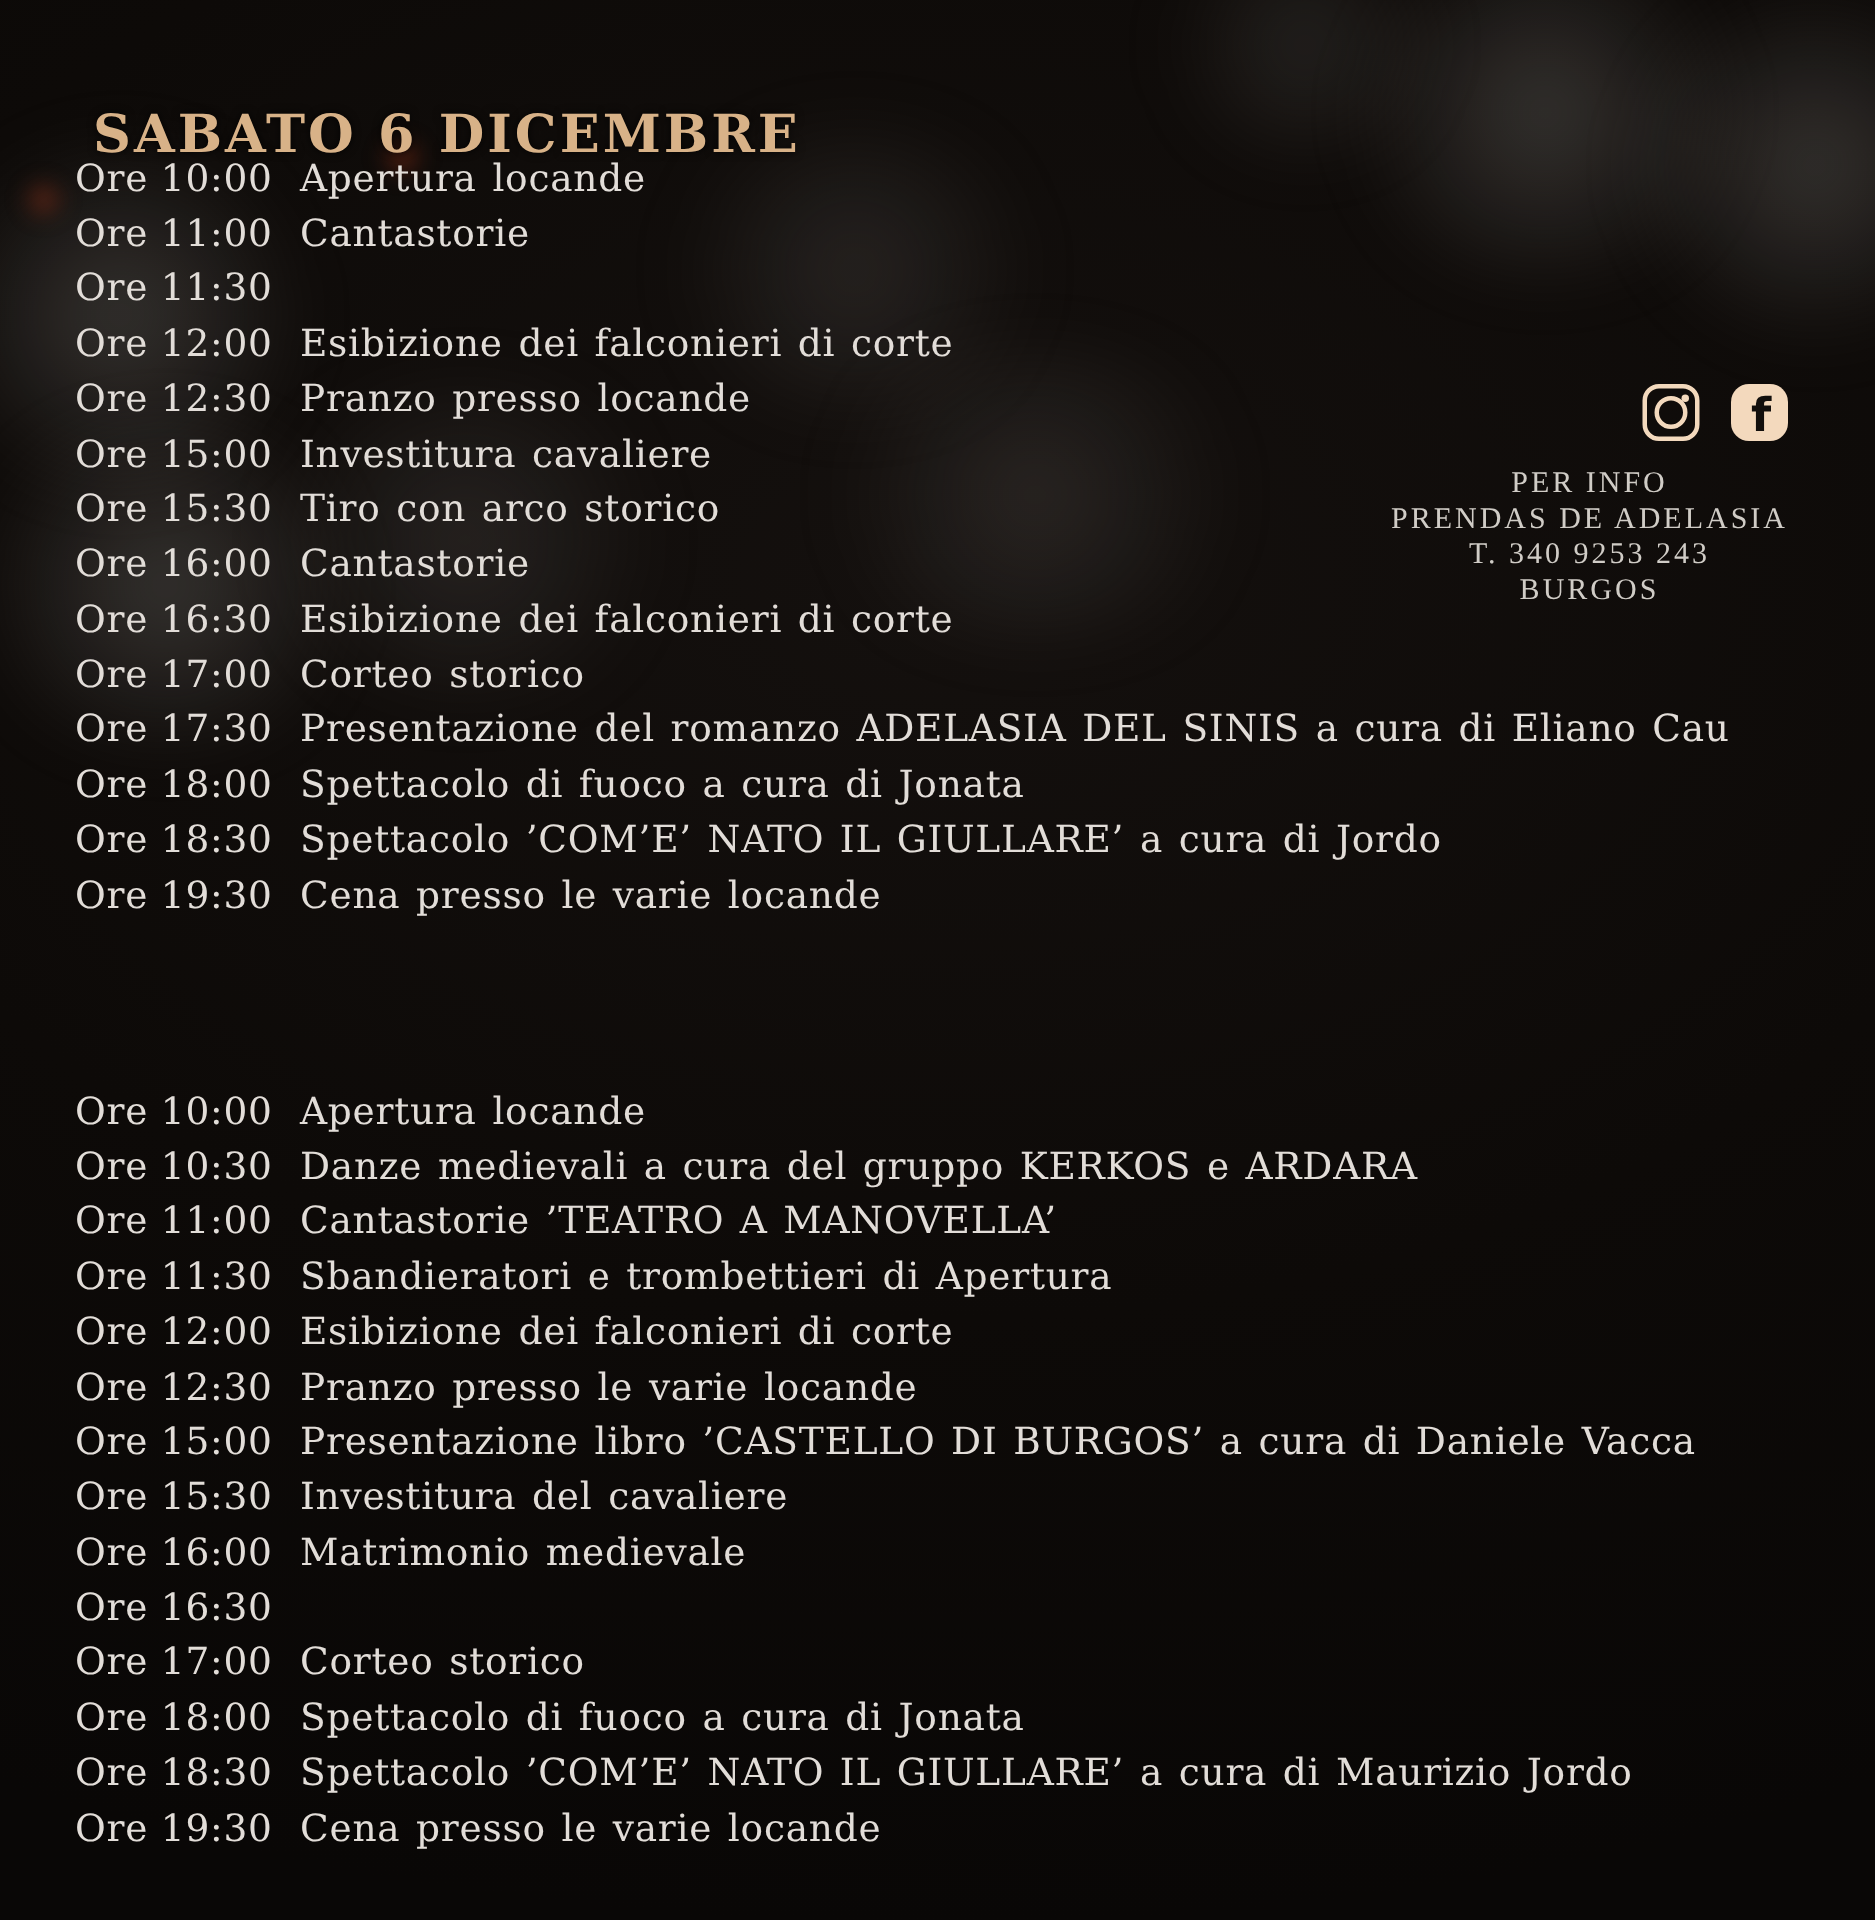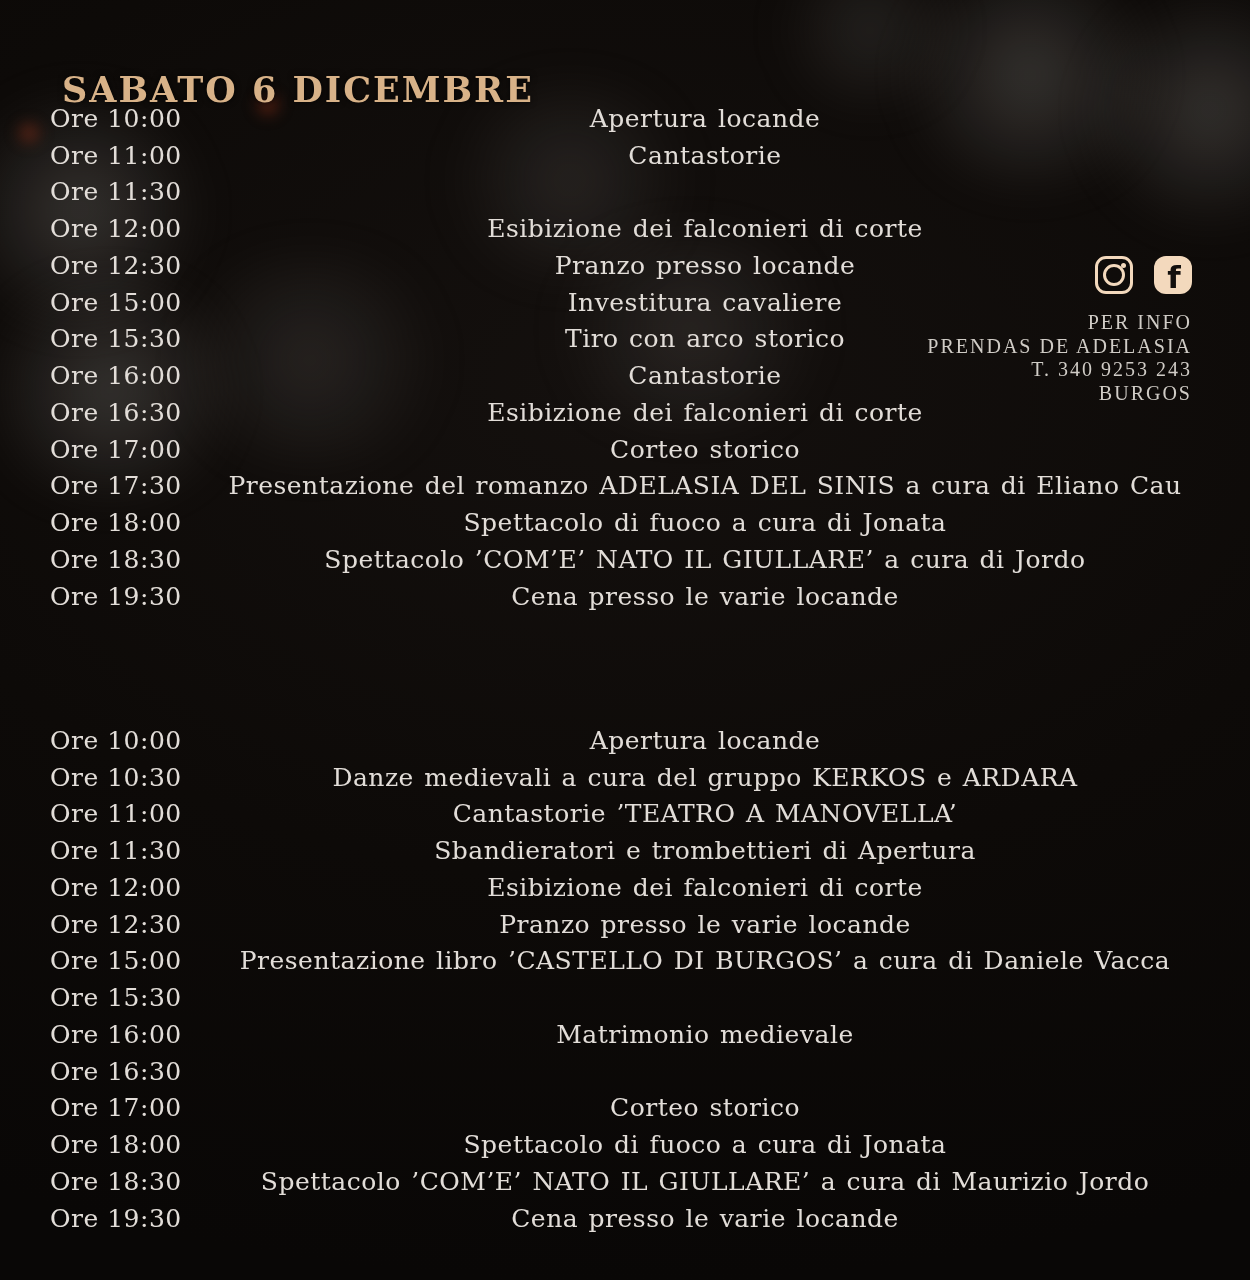--- a/index.html
+++ b/index.html
@@ -19,21 +19,21 @@
 
   .day-title{
     position:absolute;left:62px;
     font-size:35px;font-weight:bold;color:#d8b288;
     letter-spacing:2px;white-space:nowrap;
     text-shadow:0 0 6px rgba(0,0,0,.8);
   }
   .rows{position:absolute;left:50px;width:1160px;}
   .row{display:flex;align-items:center;height:36.75px;color:#e2ddd8;}
   .row .time{flex:none;width:150px;font-size:25px;letter-spacing:0.5px;white-space:nowrap;}
-  .row .event{flex:1;font-size:25px;letter-spacing:0.5px;word-spacing:2px;white-space:nowrap;text-align:center;}
+  .row .event{flex:1;font-size:25px;letter-spacing:0.5px;word-spacing:2px;white-space:nowrap;}
 
   .info{
     position:absolute;right:58px;top:256px;
     display:flex;flex-direction:column;align-items:flex-end;
     text-align:right;
   }
   .social{display:flex;gap:21px;margin-bottom:17px;}
   .ig{
     position:relative;width:38px;height:38px;box-sizing:border-box;
     border:3px solid #f3d9bd;border-radius:11px;
@@ -51,20 +51,21 @@
     display:flex;align-items:center;justify-content:center;
   }
   .fb span{
     font-family:"DejaVu Sans", sans-serif;font-weight:700;font-size:31px;
     color:#120f0d;transform:translate(1px,2px);line-height:1;
   }
   .contact{
     font-family:"Liberation Serif", serif;
     color:#d0ccc6;font-size:20px;line-height:23.5px;letter-spacing:2px;
     white-space:nowrap;
+    text-align:center;
   }
 </style>
 </head>
 <body>
 
 <div class="poster">
 
   <div class="blob smoke" style="left:-60px;top:90px;width:280px;height:240px;"></div>
   <div class="blob smoke" style="left:-40px;top:280px;width:300px;height:220px;"></div>
   <div class="blob smoke faint" style="left:150px;top:250px;width:320px;height:220px;"></div>
@@ -176,20 +177,21 @@
     <div class="row">
         <span class="time">Ore 12:30</span>
         <span class="event">Pranzo presso le varie locande</span>
       </div>
     <div class="row">
         <span class="time">Ore 15:00</span>
         <span class="event">Presentazione libro ’CASTELLO DI BURGOS’ a cura di Daniele Vacca</span>
       </div>
     <div class="row">
         <span class="time">Ore 15:30</span>
+        <span class="event">Investitura del cavaliere</span>
       </div>
     <div class="row">
         <span class="time">Ore 16:00</span>
         <span class="event">Matrimonio medievale</span>
       </div>
     <div class="row">
         <span class="time">Ore 16:30</span>
       </div>
     <div class="row">
         <span class="time">Ore 17:00</span>

